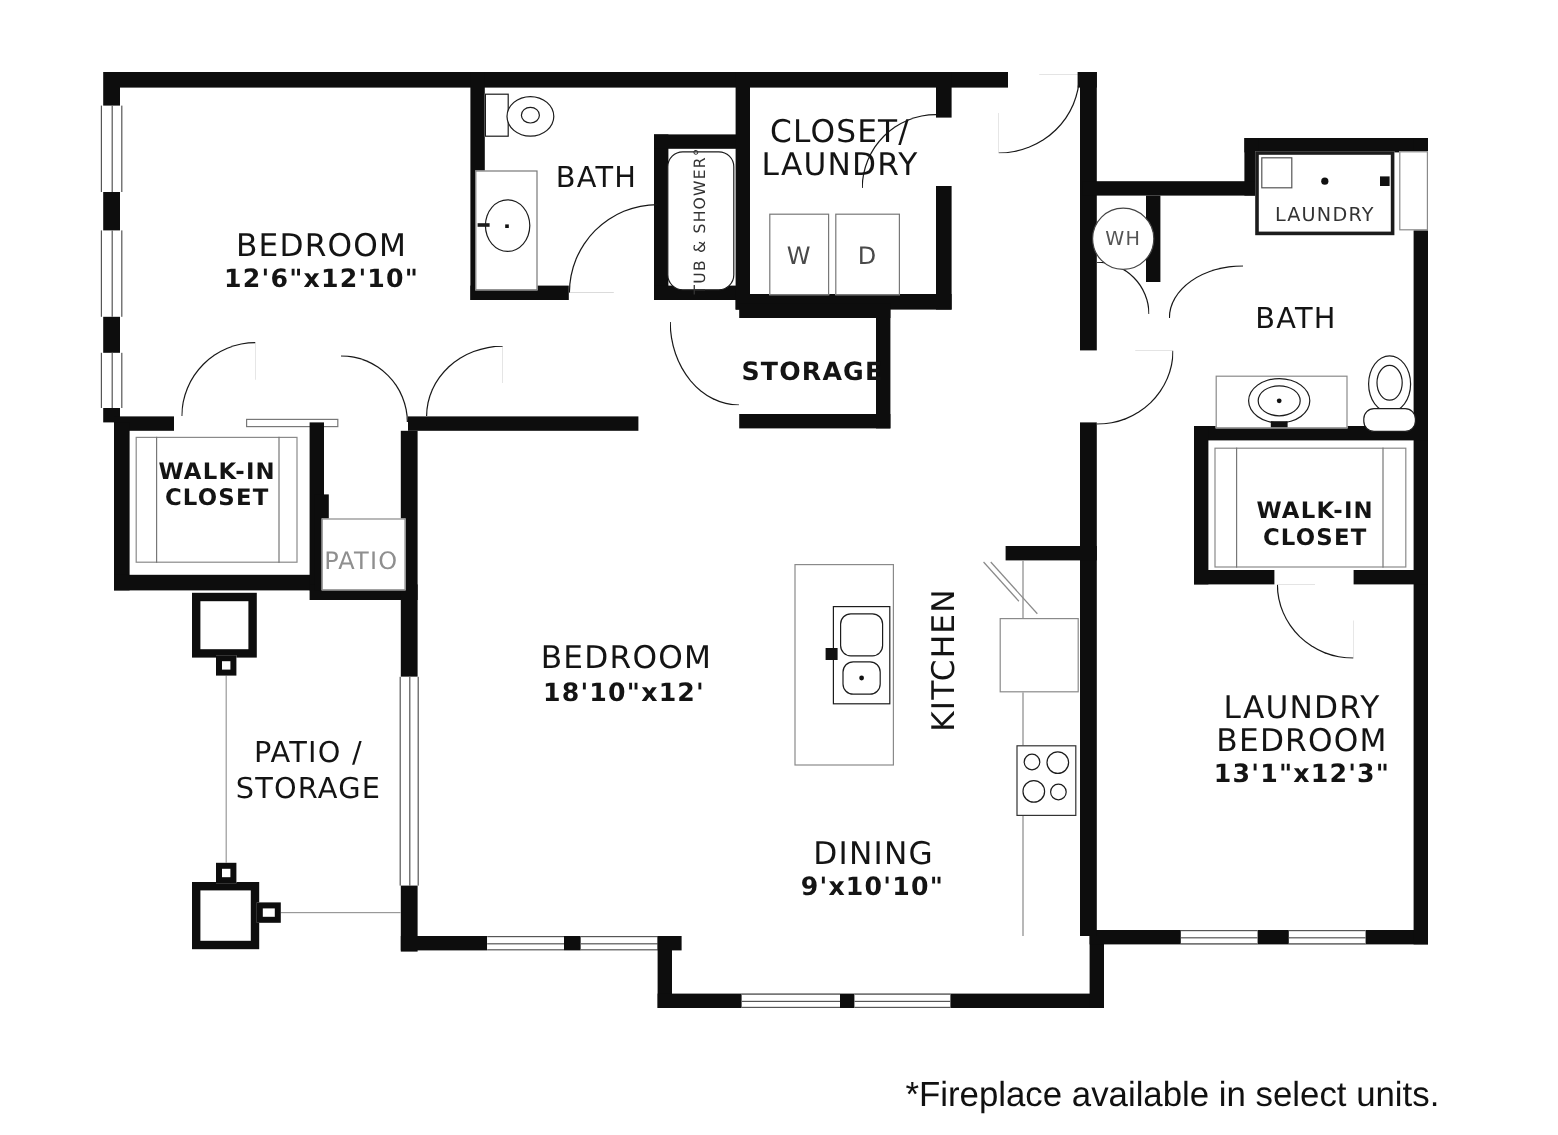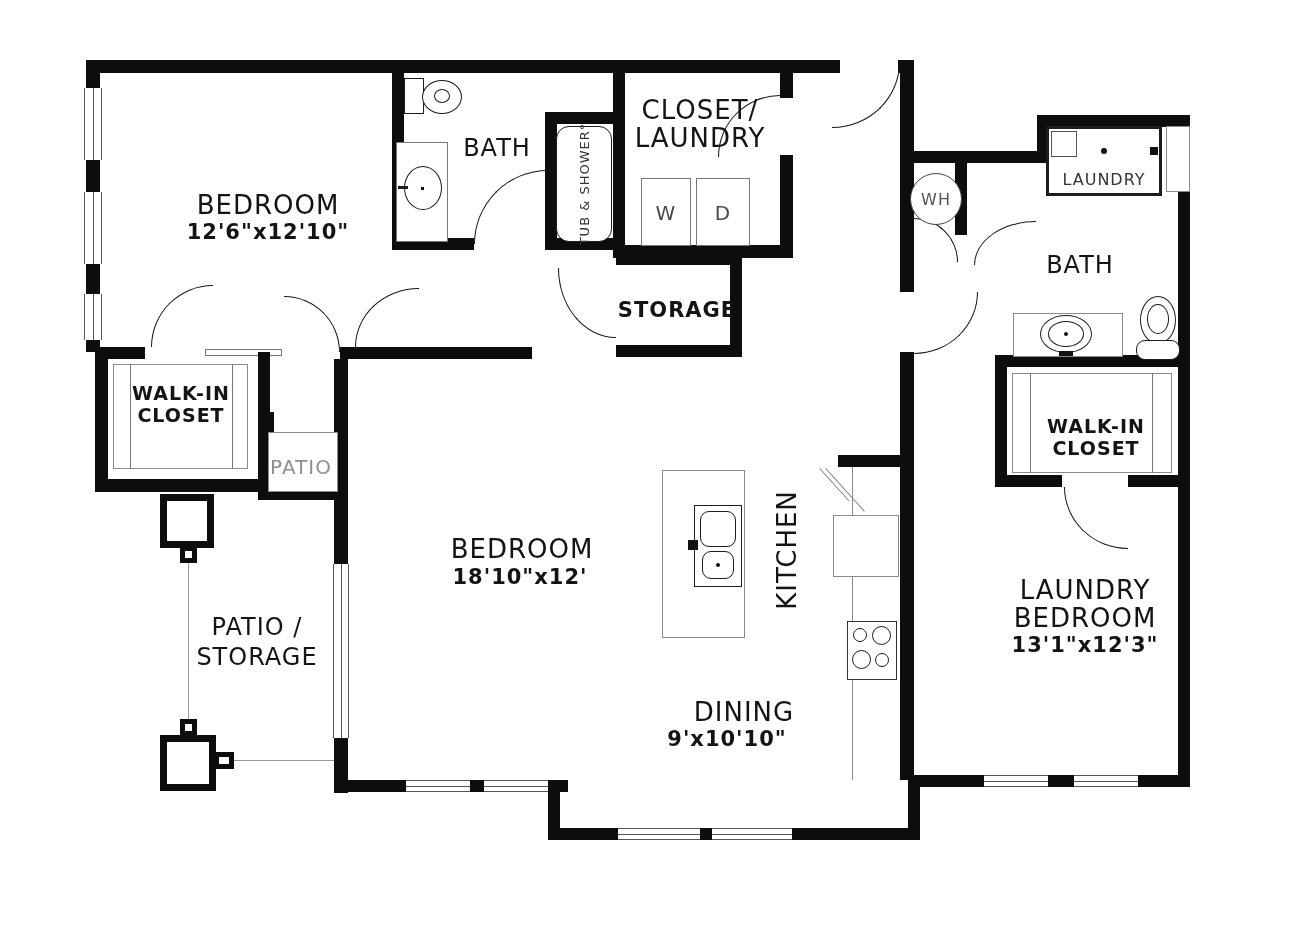--- a/index.html
+++ b/index.html
@@ -208,28 +208,29 @@
   <div class="lbl" style="left:301px;top:467px;font-size:20px;color:#8f8f8f">PATIO</div>
 
   <div class="lbl big" style="left:522px;top:549px">BEDROOM</div>
   <div class="lbl dims" style="left:520px;top:577px">18'10"x12'</div>
 
   <div class="lbl big rot" style="left:787px;top:550px">KITCHEN</div>
 
   <div class="lbl mid" style="left:257px;top:627px">PATIO /</div>
   <div class="lbl mid" style="left:257px;top:657px">STORAGE</div>
 
-  <div class="lbl big" style="left:744px;top:712px">DINING</div>
+  <div class="lbl big" style="left:728px;top:712px">DINING</div>
   <div class="lbl dims" style="left:727px;top:739px">9'x10'10"</div>
 
   <div class="lbl big" style="left:1085px;top:590px">LAUNDRY</div>
   <div class="lbl big" style="left:1085px;top:618px">BEDROOM</div>
   <div class="lbl dims" style="left:1085px;top:645px">13'1"x12'3"</div>
 
   <div class="lbl sm" style="left:1096px;top:426px">WALK-IN</div>
   <div class="lbl sm" style="left:1096px;top:448px">CLOSET</div>
 
   <div class="lbl mid" style="left:1080px;top:265px">BATH</div>
   <div class="lbl" style="left:1104px;top:179px;font-size:16px;color:#333">LAUNDRY</div>
   <div class="lbl" style="left:936px;top:199px;font-size:16px;color:#555">WH</div>
 
+  <div class="note" style="left:977px;top:913px">*Fireplace available in select units.</div>
 
 </div>
 
 </body></html>

